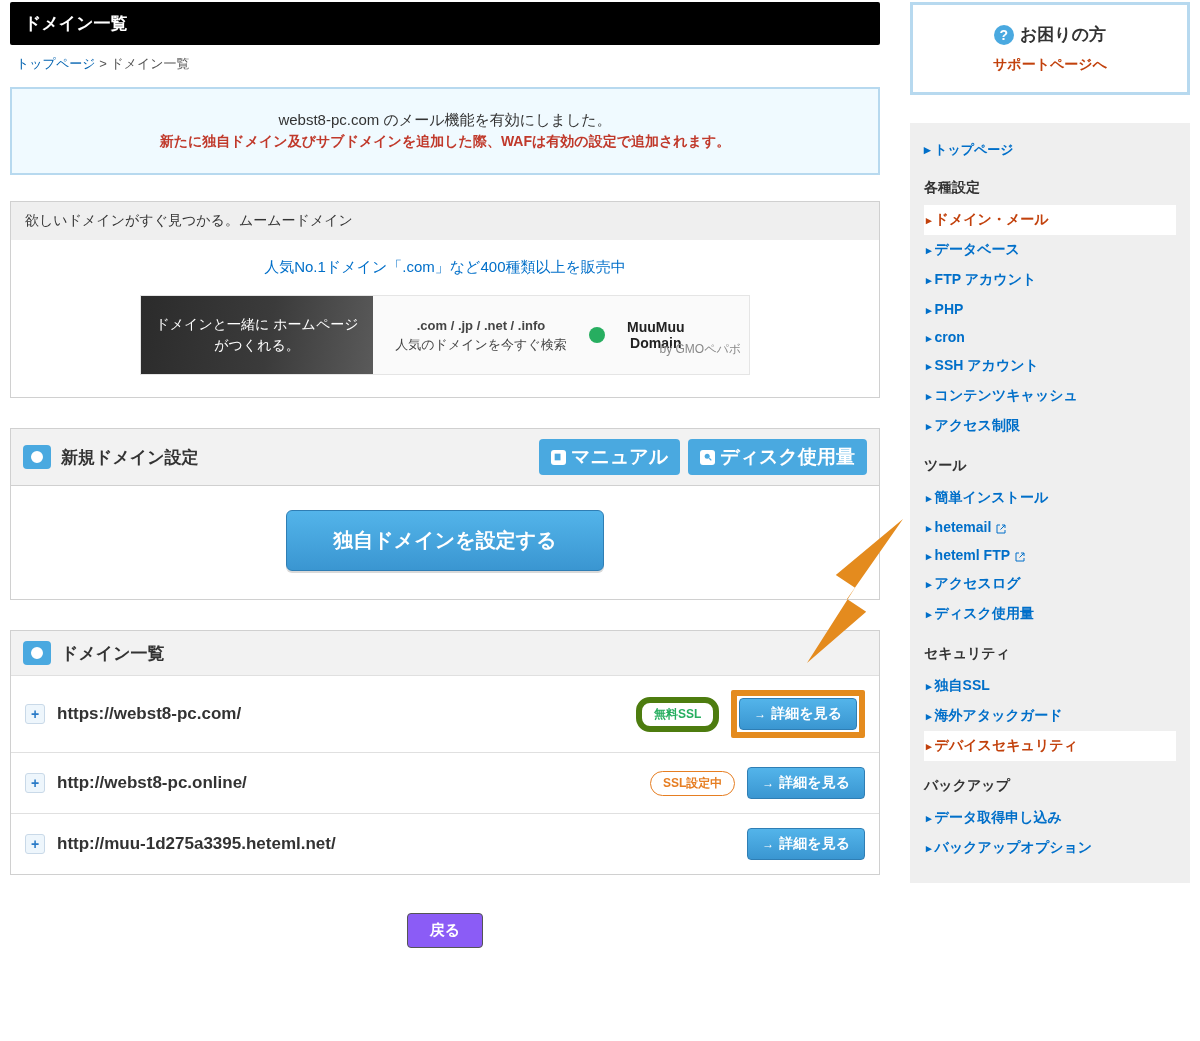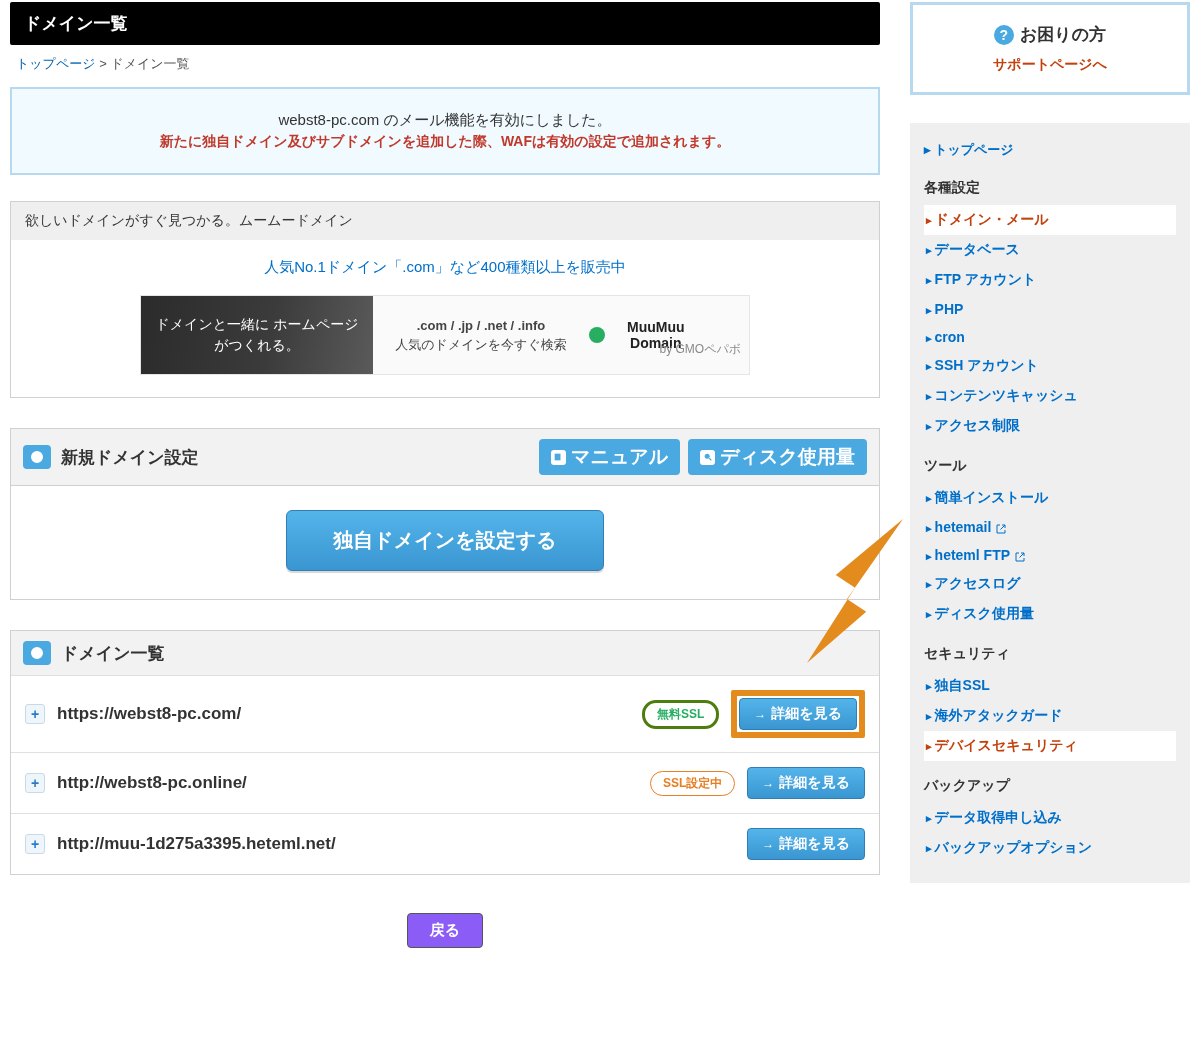--- a/index.html
+++ b/index.html
@@ -47,21 +47,21 @@
 
 .sec-body { padding: 24px 0 28px; text-align:center; }
 .big-btn { background: linear-gradient(#53b4ea,#3a96d1); color:#fff; border:1px solid #2f7eb4; border-radius:6px; font-size:20px; font-weight:bold; padding:16px 46px; cursor:pointer; box-shadow:0 2px 0 rgba(0,0,0,.15); }
 
 
 .sec-head.simple { border-bottom: none; }
 .dom-row { display:flex; align-items:center; padding:14px 14px; border-top:1px solid #e0e0e0; }
 .plus-icon { width:20px; height:20px; border:1px solid #c9d9e8; background:#eef6fc; color:#2a7bc7; border-radius:3px; display:flex; align-items:center; justify-content:center; font-weight:bold; margin-right:12px; font-size:14px; }
 .dom-url { font-size:17px; font-weight:bold; flex:1; }
 .ssl-badge { border-radius:14px; padding:3px 12px; font-size:12px; font-weight:bold; margin-right:12px; }
-.ssl-green { border:3px solid #4d7c0f; color:#27ae60; }
+.ssl-green { border:6px solid #4d7c0f; color:#27ae60; }
 .ssl-orange { border:1px solid #e67e22; color:#e67e22; }
 .detail-btn { background: linear-gradient(#53b4ea,#3a96d1); color:#fff; border:1px solid #2f7eb4; border-radius:4px; font-size:14px; font-weight:bold; padding:6px 14px; cursor:pointer; display:inline-flex; align-items:center; gap:5px; }
 .detail-btn .arrow{font-size:12px;}
 .highlight-box { border:6px solid #e48b1e; border-radius:2px; padding:2px; display:inline-block; }
 
 .back-btn-wrap { text-align:center; padding-top:8px;}
 .back-btn { background:#8b5cf6; color:#fff; border:1px solid #555; border-radius:4px; padding:7px 22px; font-size:15px; font-weight:bold; cursor:pointer; }
 
 
 .arrow-wrap { position:relative; }

